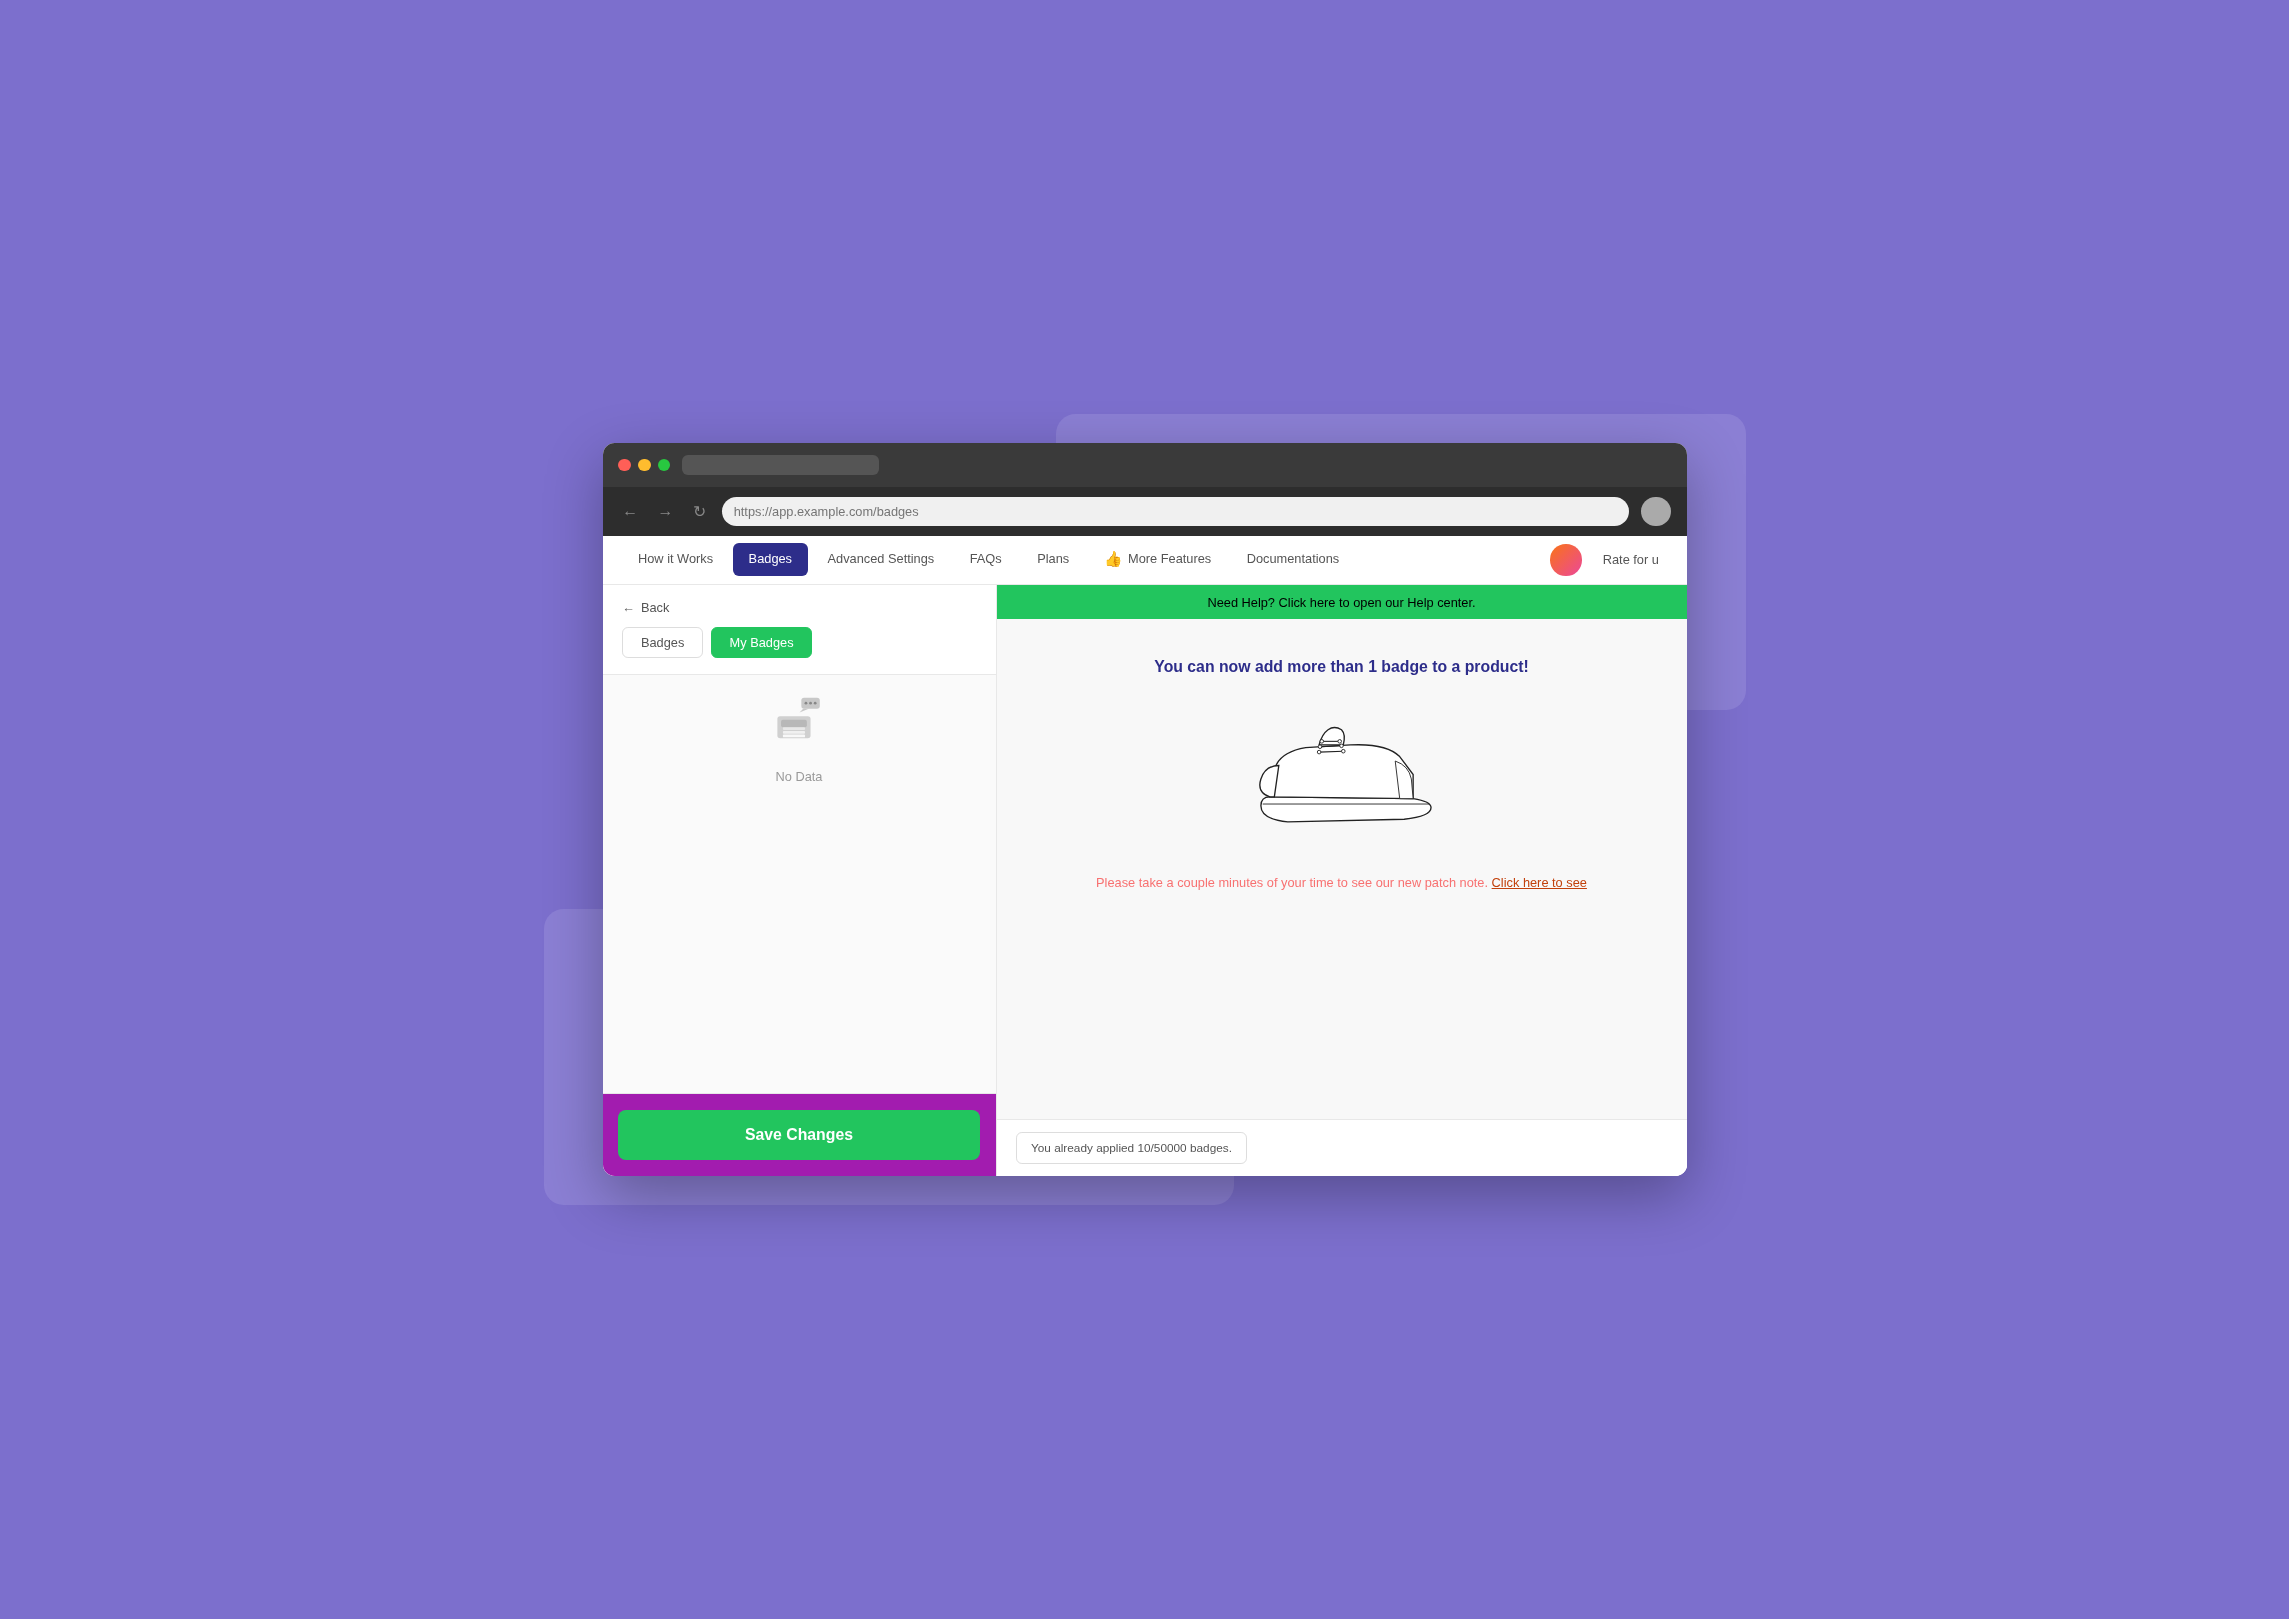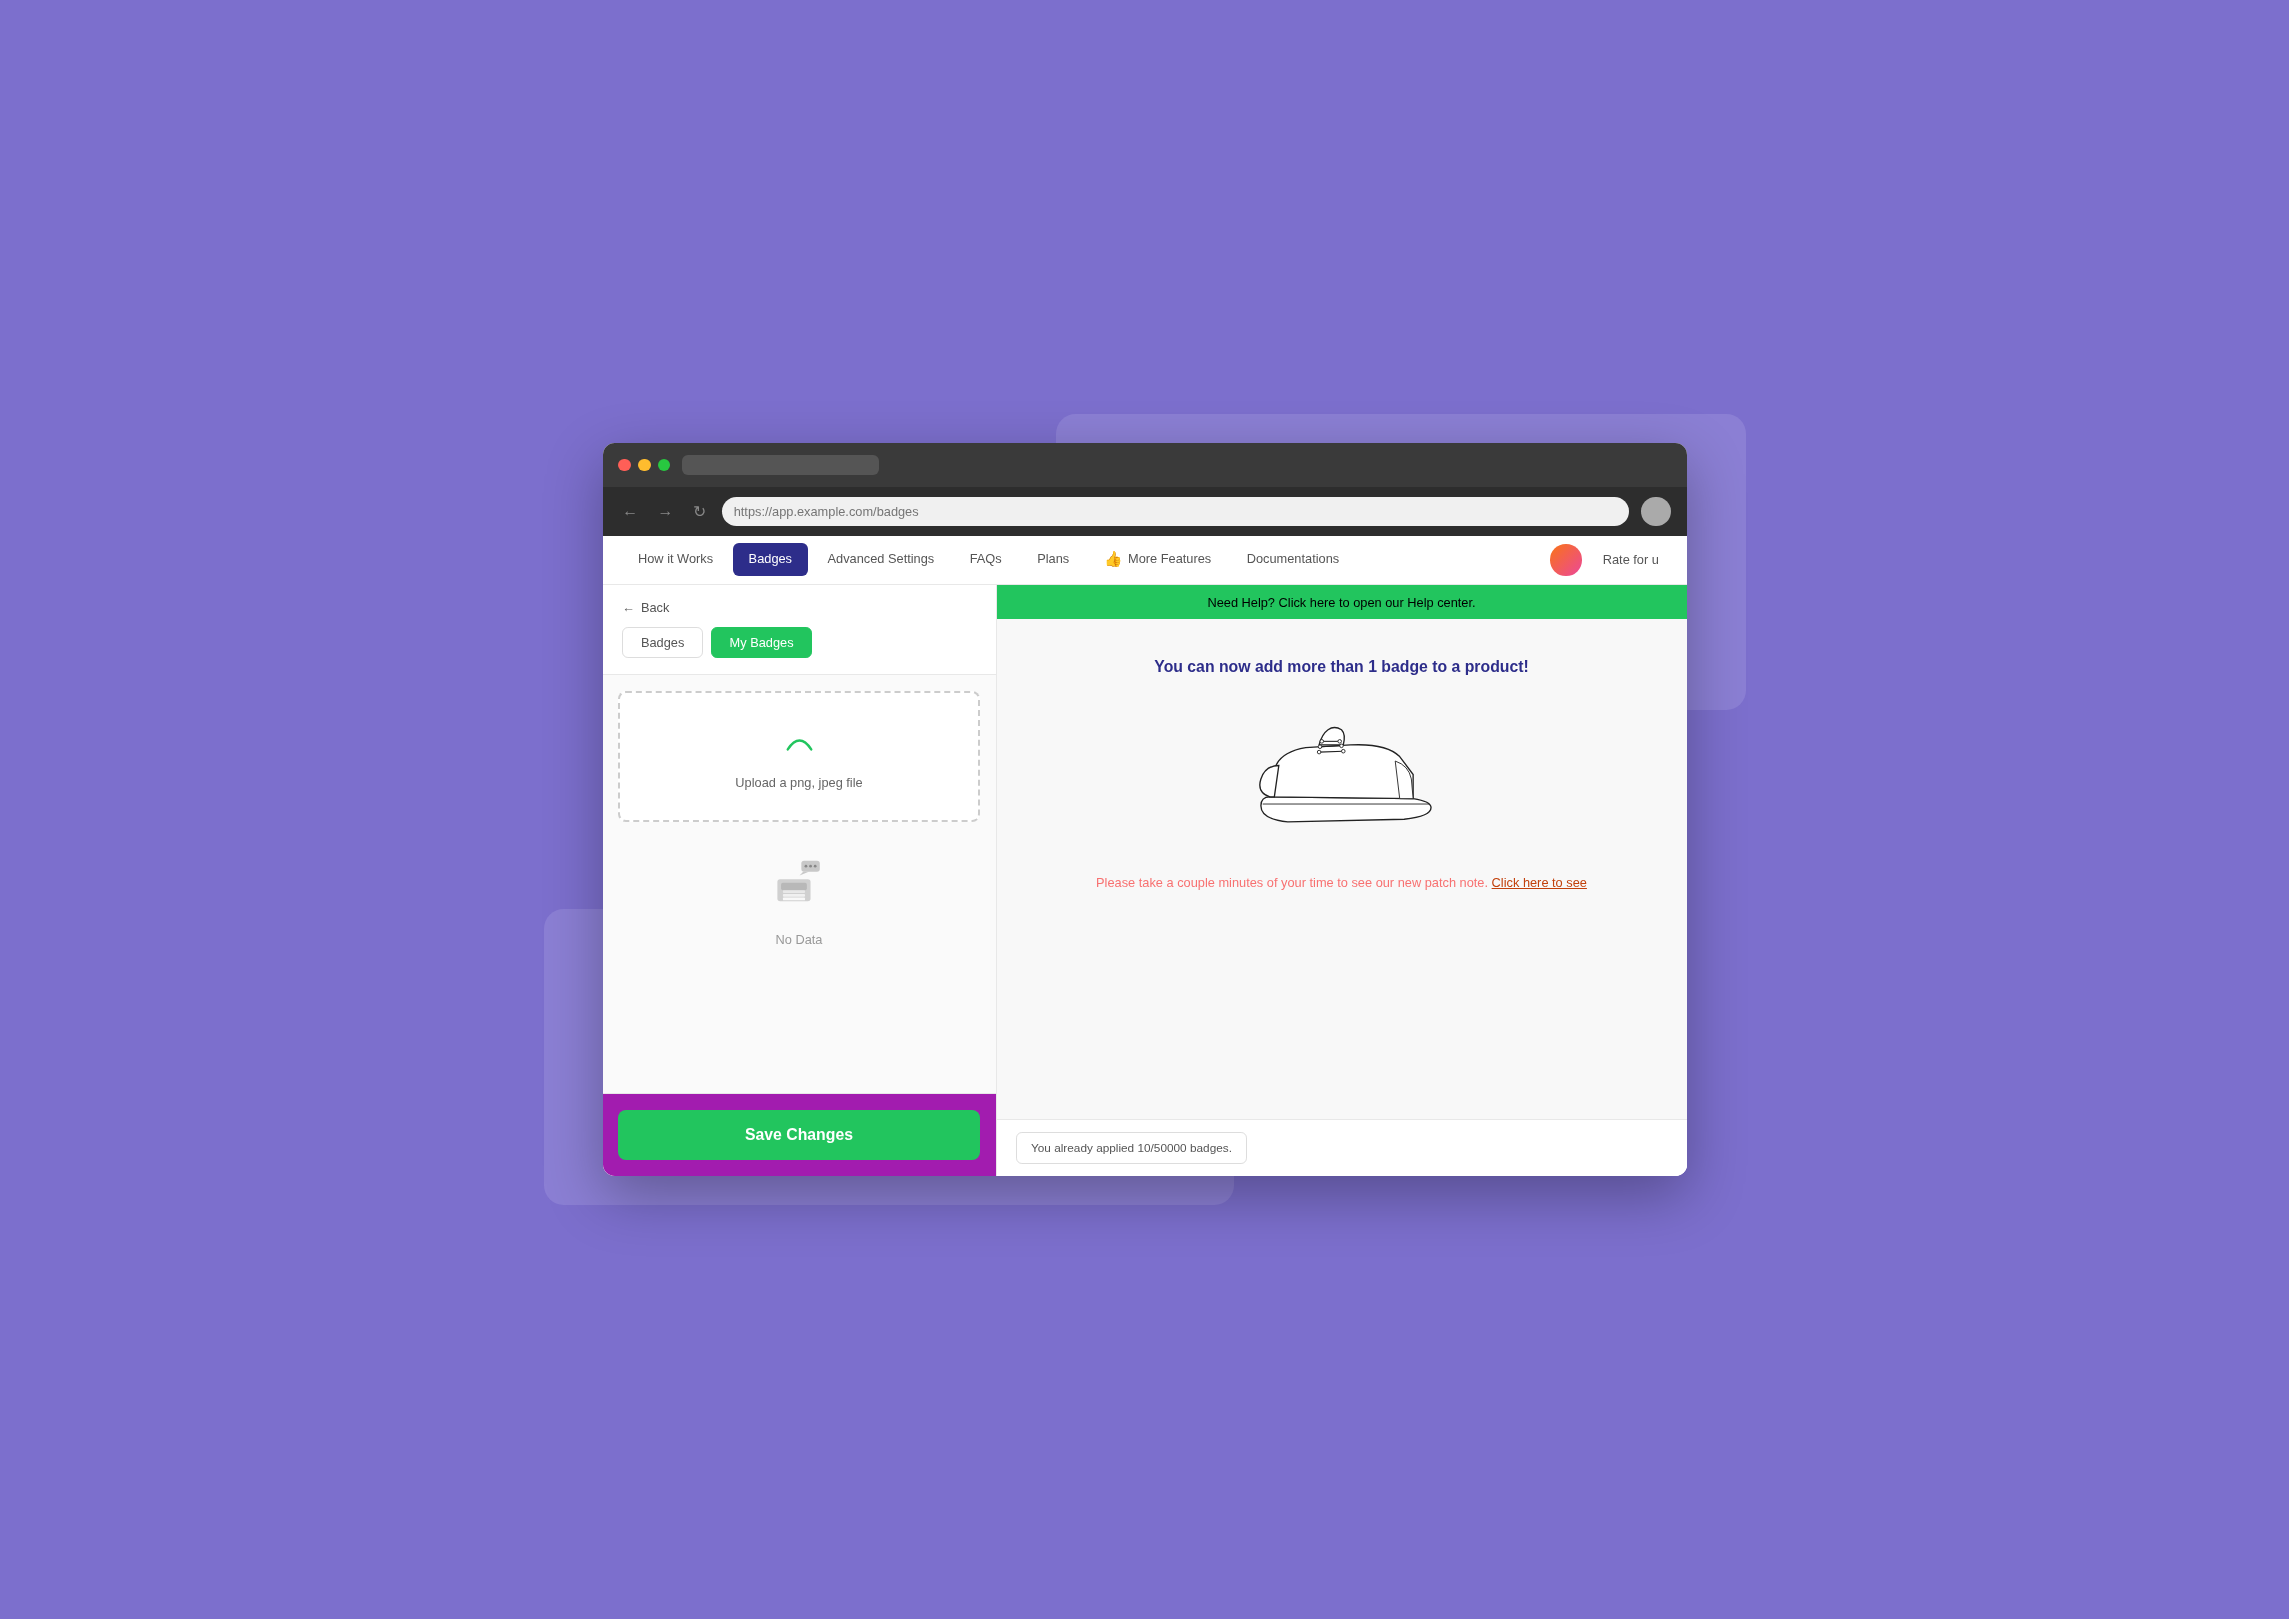--- a/index.html
+++ b/index.html
@@ -407,29 +407,20 @@
           <div class="tab-buttons">
             <button class="tab-btn">
               <span>Badges</span>
             </button>
             <button class="tab-btn active">
               <span>My Badges</span>
             </button>
           </div>
         </div>
 
-        <div class="upload-area">
-
-          <div class="arc-icon">
-            <svg viewBox="0 0 44 44" fill="none" xmlns="http://www.w3.org/2000/svg">
-              <path d="M 10 28 Q 22 10 34 28" stroke="#22c55e" stroke-width="2.5" fill="none" stroke-linecap="round"></path>
-            </svg>
-          </div>
-          <div class="upload-text">Upload a png, jpeg file</div>
-        </div>
 
         <div class="no-data-section">
 
           <svg class="printer-svg" viewBox="0 0 64 64" fill="none" xmlns="http://www.w3.org/2000/svg">
 
             <rect x="34" y="4" width="20" height="12" rx="3" fill="#c8c8c8"></rect>
             <circle cx="39" cy="10" r="1.5" fill="#888"></circle>
             <circle cx="44" cy="10" r="1.5" fill="#888"></circle>
             <circle cx="49" cy="10" r="1.5" fill="#888"></circle>
             <polygon points="36,16 32,20 42,16" fill="#c8c8c8"></polygon>

